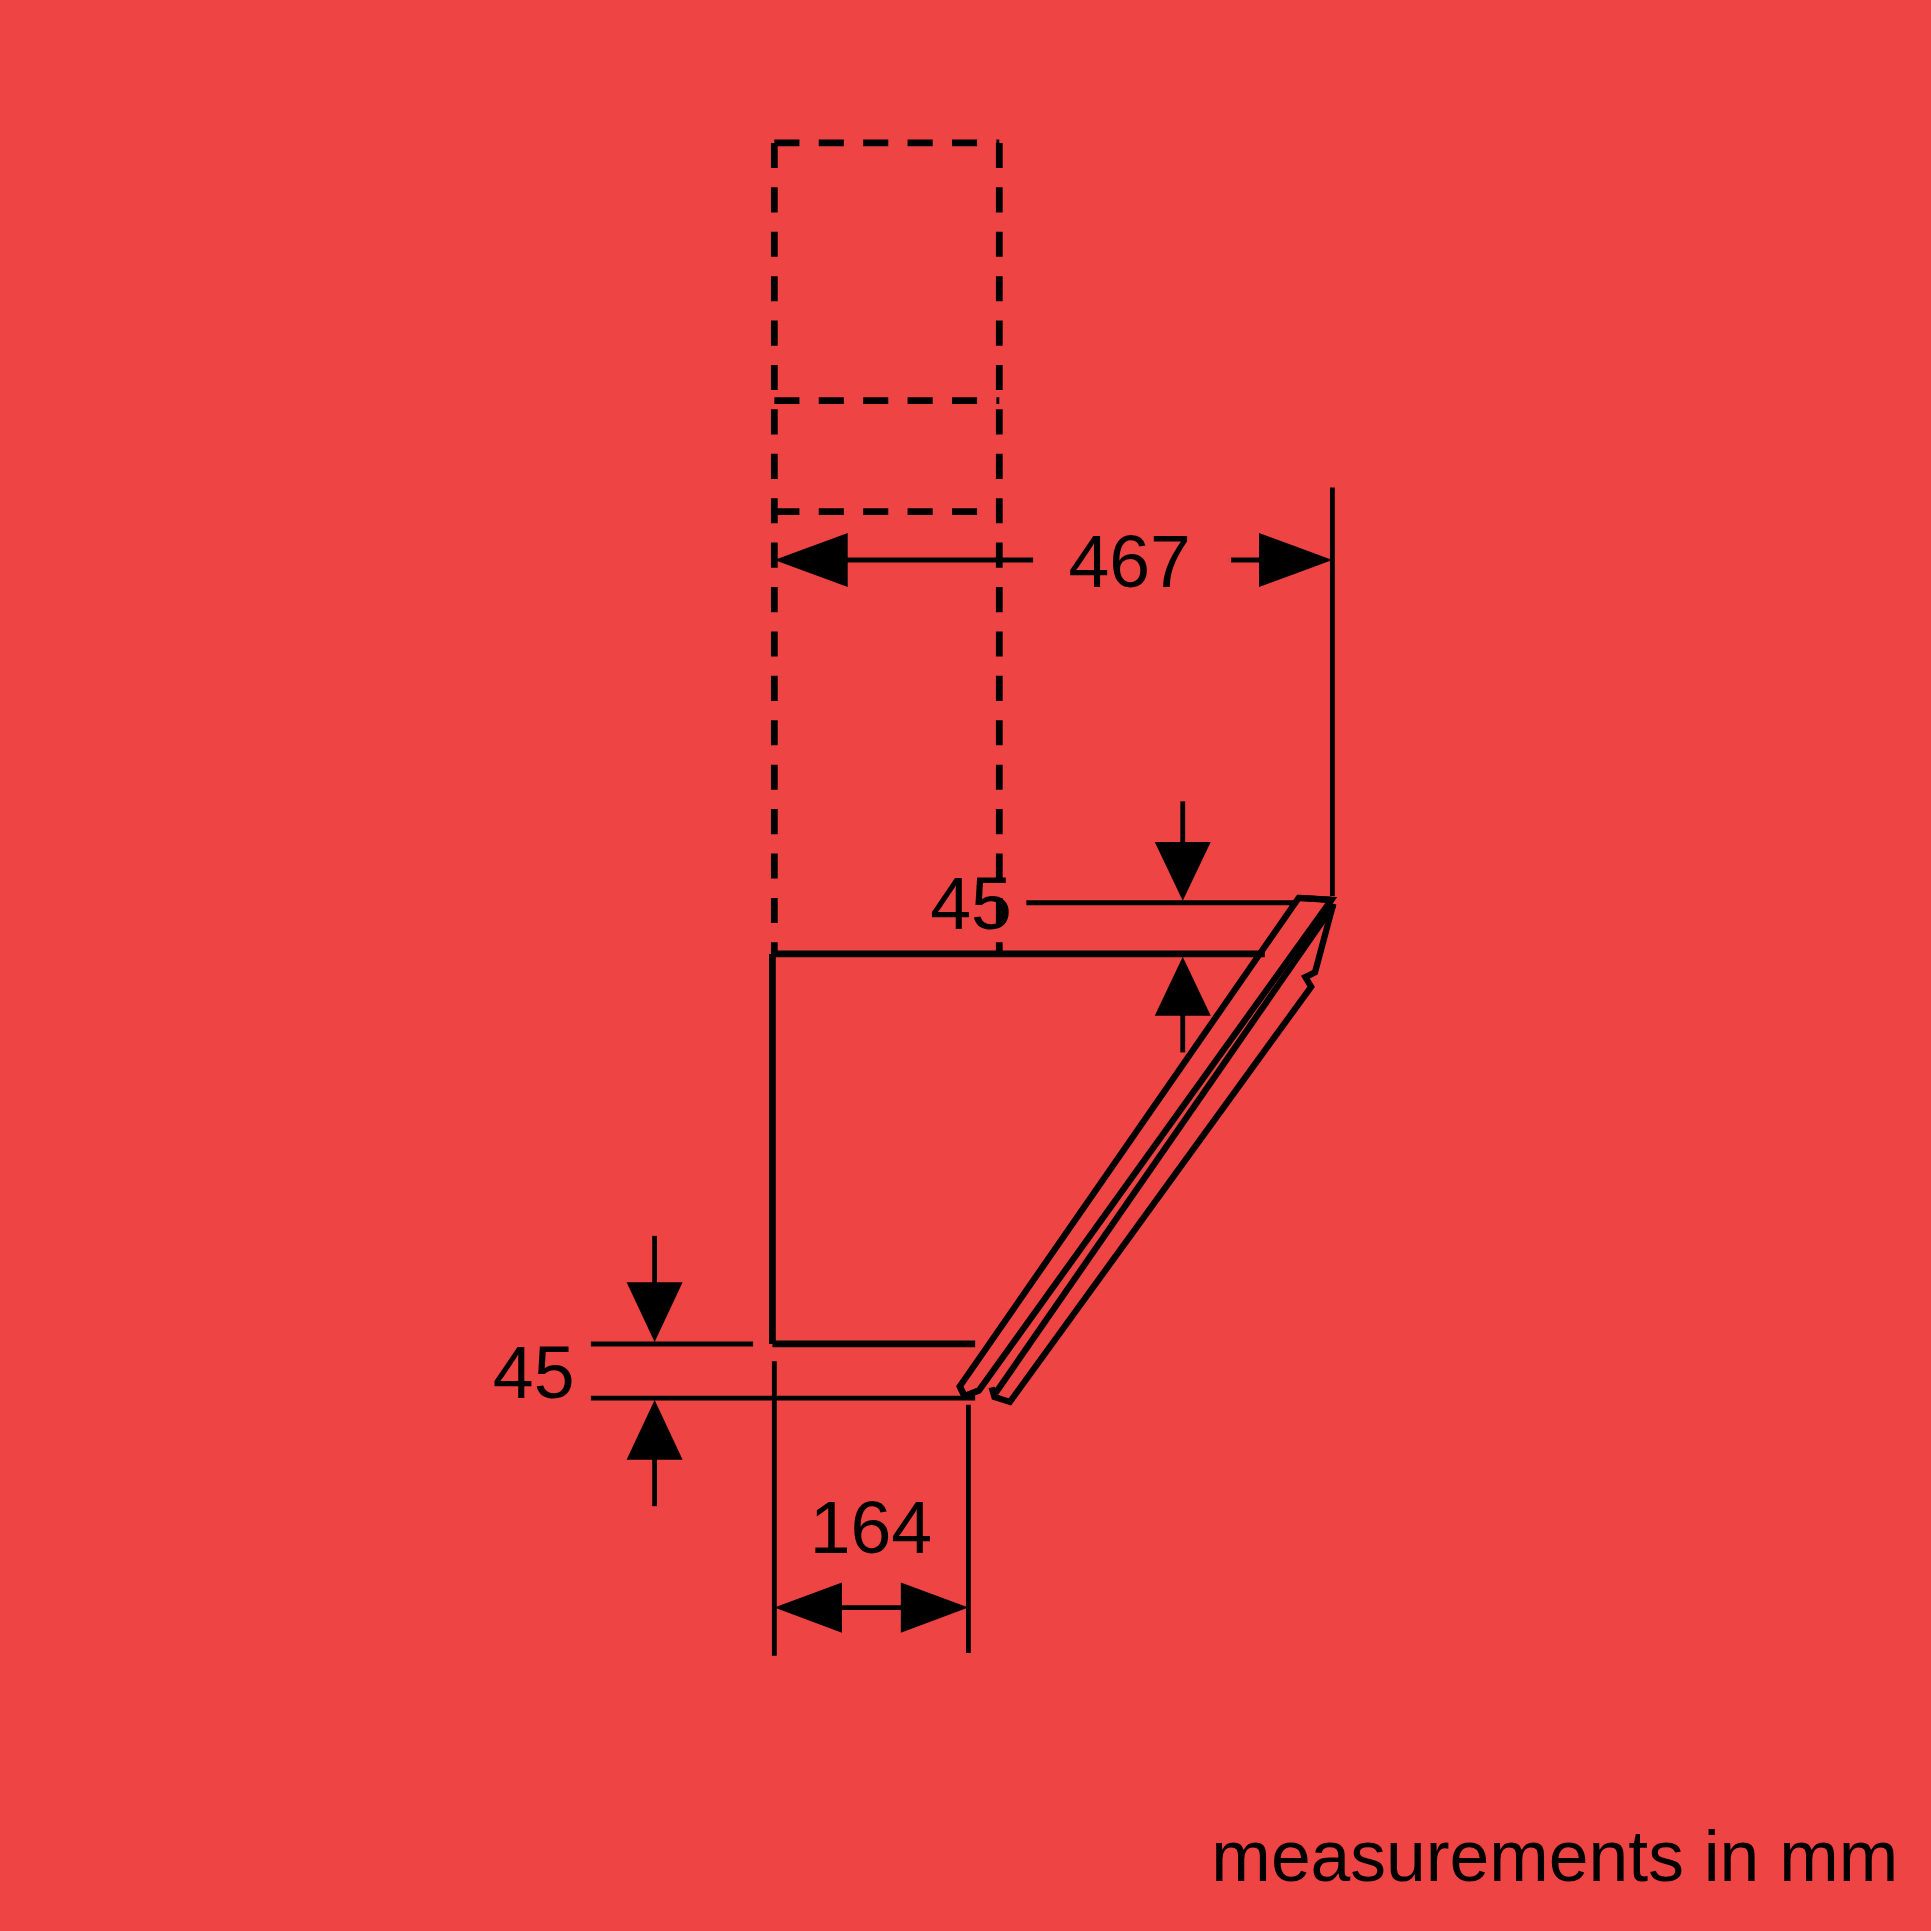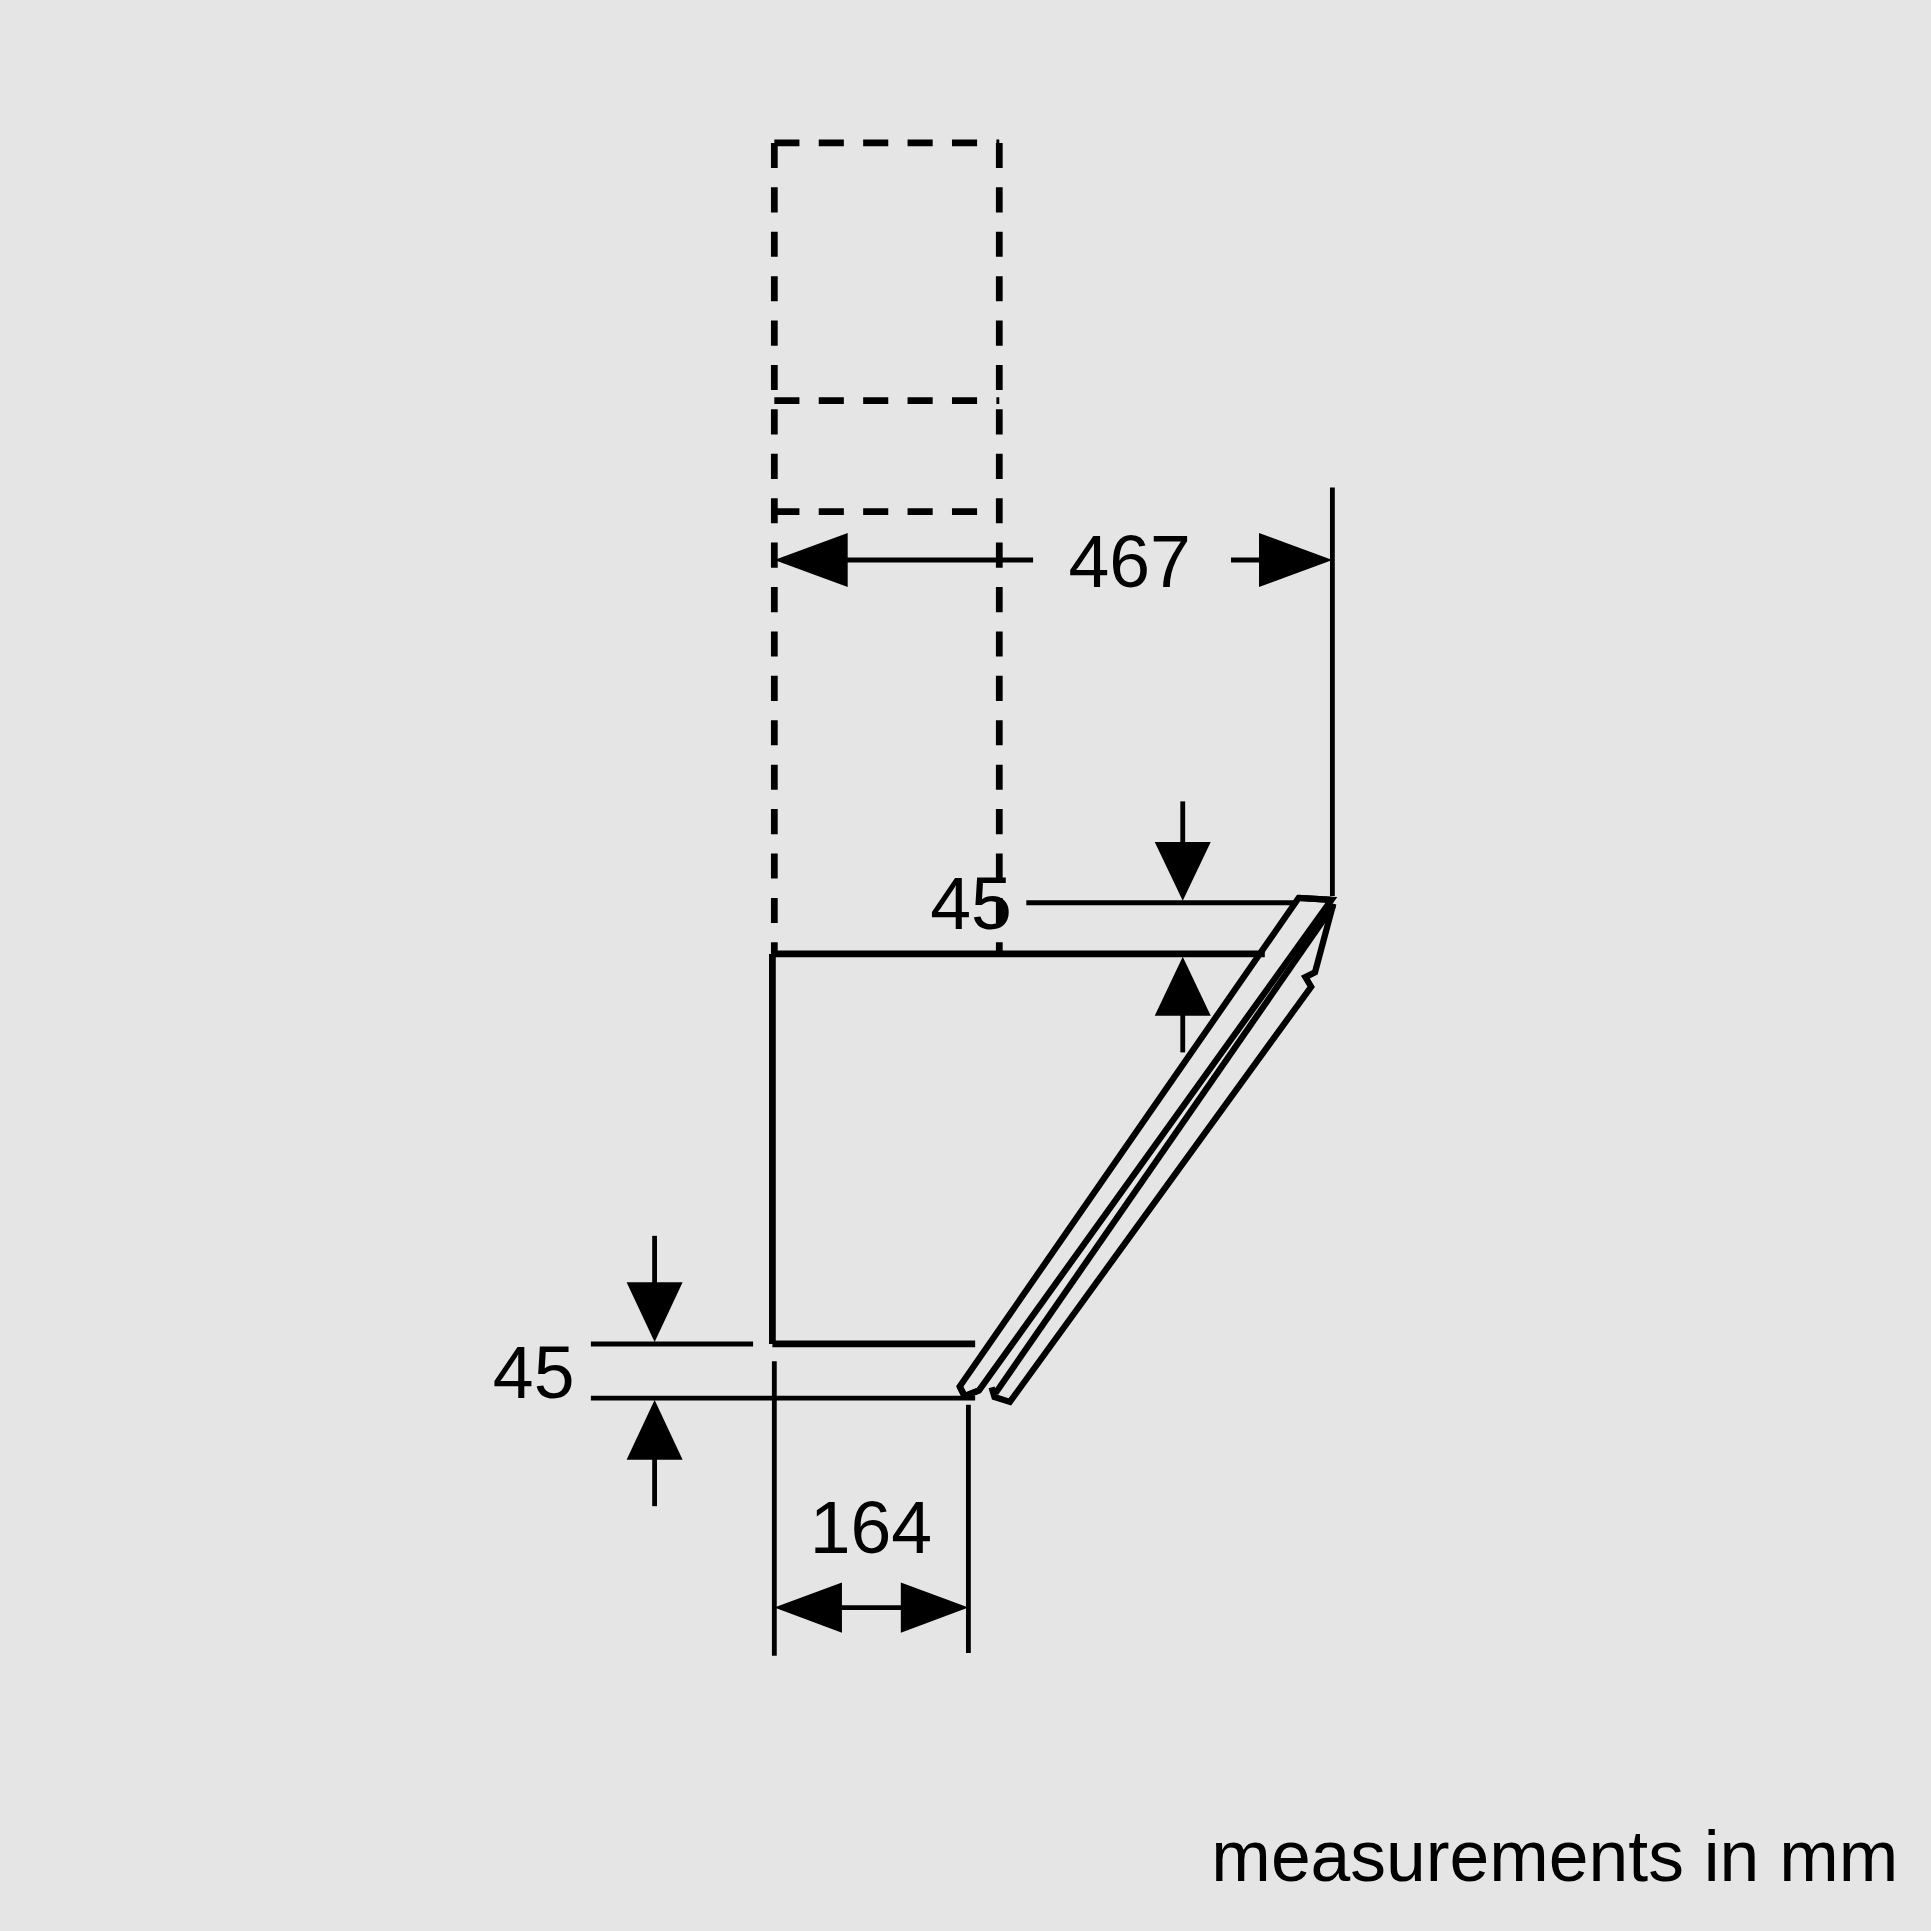--- a/index.html
+++ b/index.html
@@ -10,21 +10,21 @@
   body {
     width: 1931px;
     height: 1931px;
     font-family: "Liberation Sans", sans-serif;
     overflow: hidden;
   }
   #drawing-root {
     position: relative;
     width: 1931px;
     height: 1931px;
-    background: #e5e5e5;
+    background: #ef4444;
   }
   svg#technical-drawing {
     display: block;
     width: 1931px;
     height: 1931px;
   }
   .ln {
     stroke: #000000;
     fill: none;
     stroke-linecap: butt;

